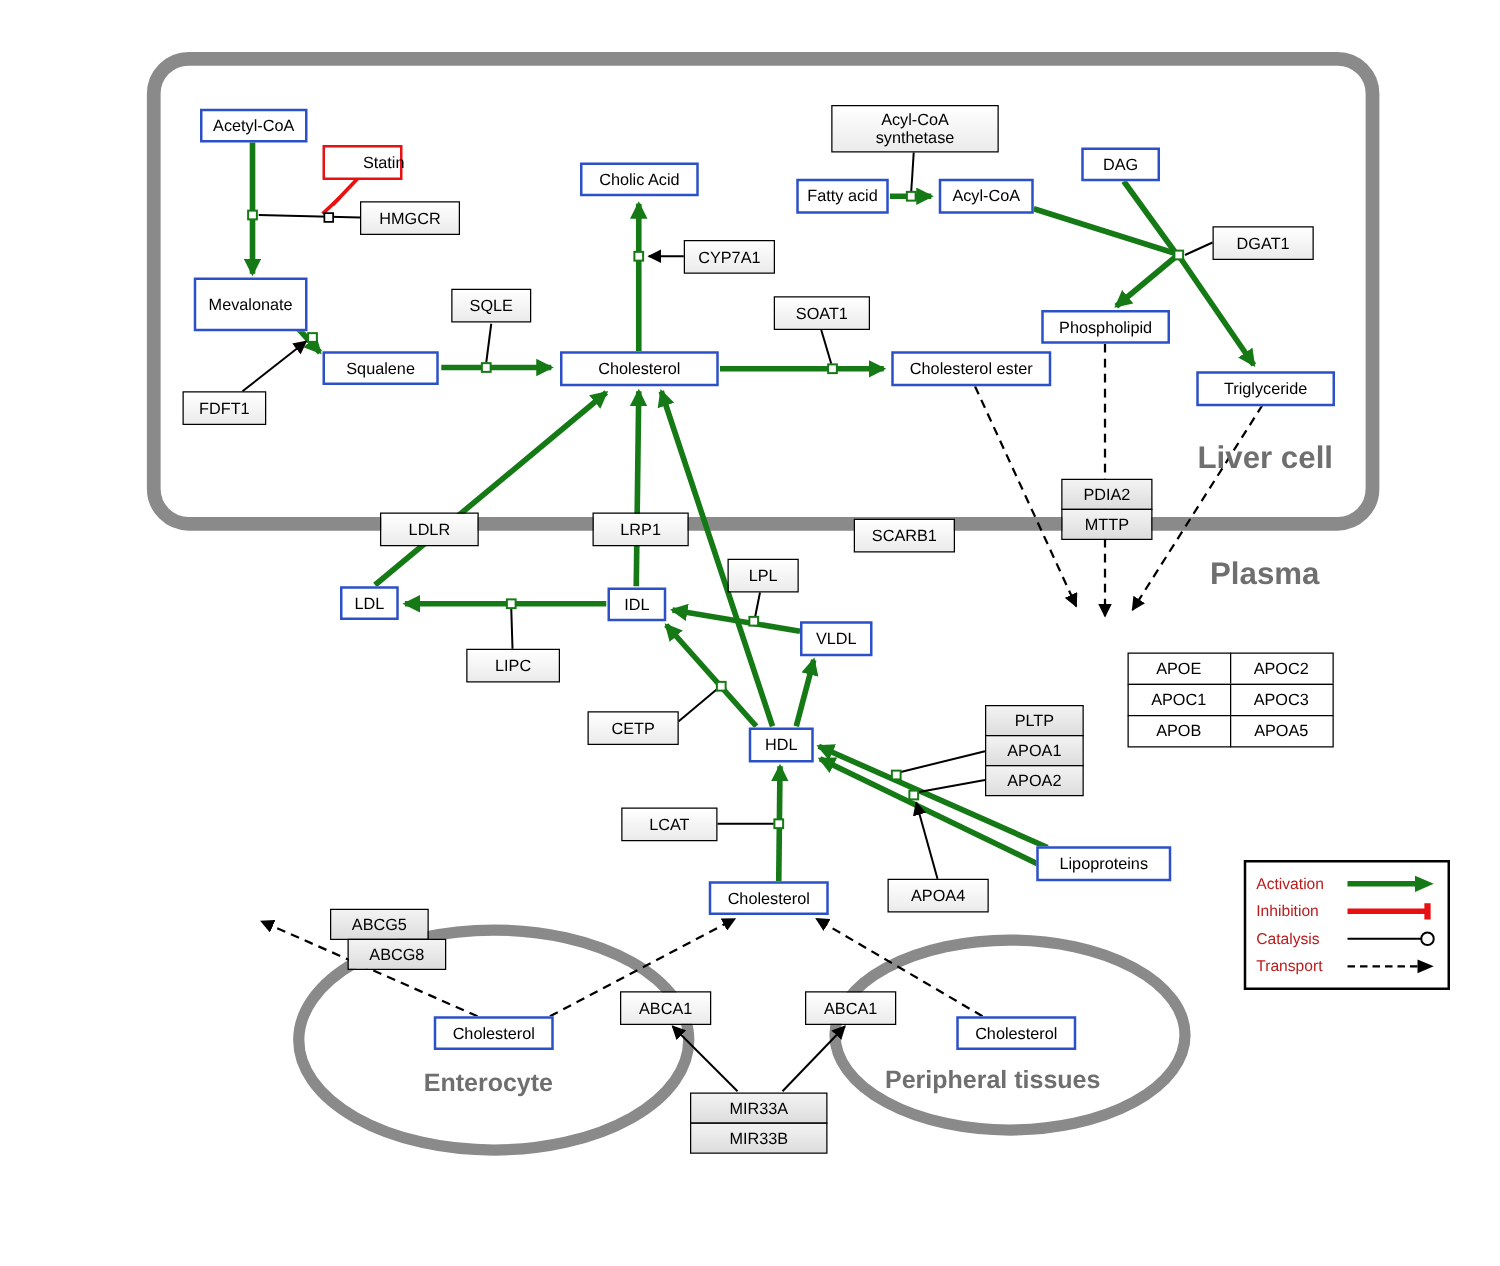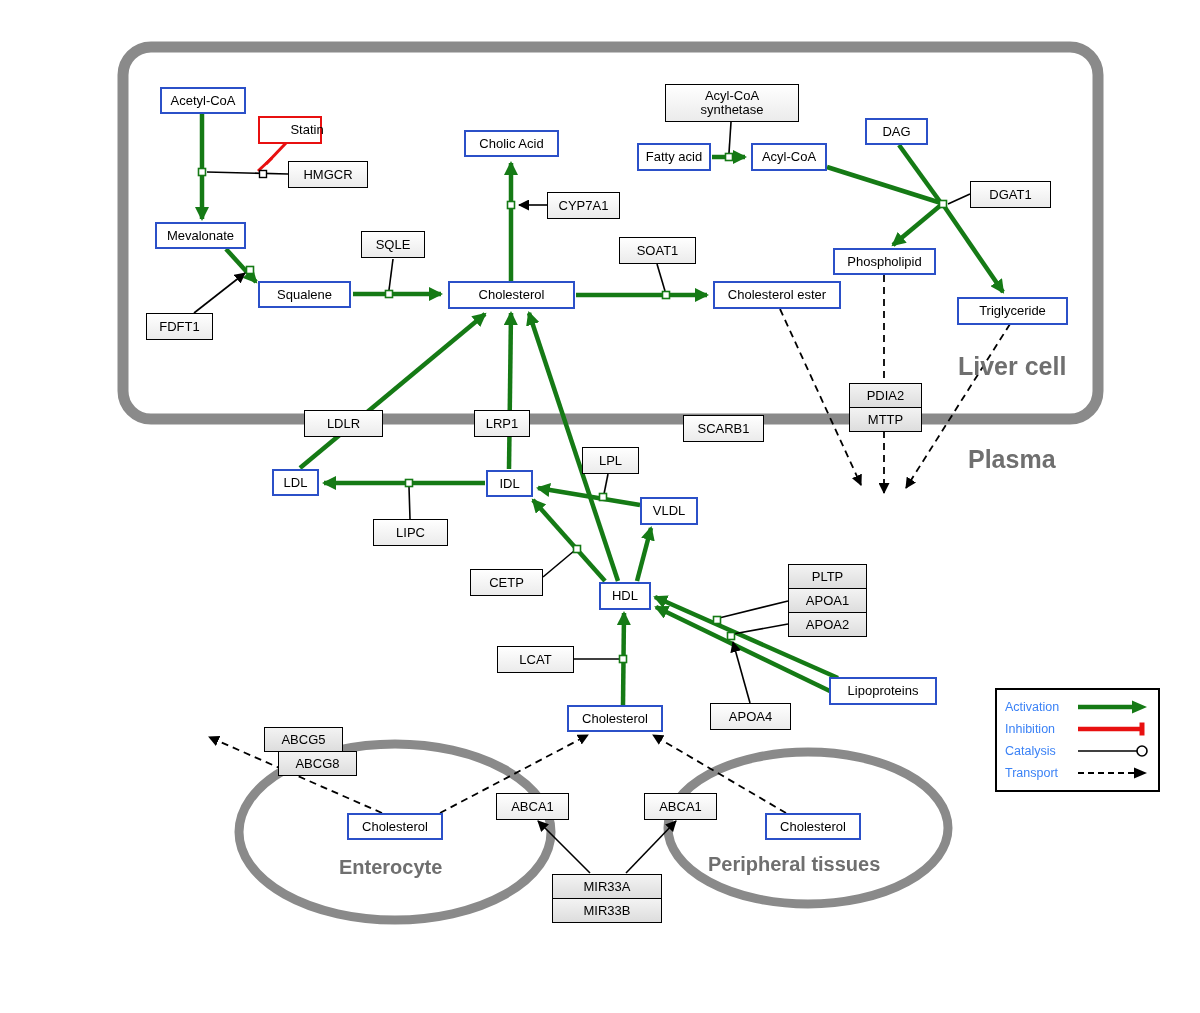--- a/index.html
+++ b/index.html
@@ -21,21 +21,21 @@
   .complex{background:linear-gradient(#f3f3f3,#dddddd);}
   .apo-table{position:absolute;left:902px;top:522px;display:grid;
              grid-template-columns:82px 82px;grid-auto-rows:25px;z-index:3;}
   .apo-cell{display:flex;align-items:center;justify-content:center;border:1px solid #000;
             margin:-0.5px;background:#fff;font-size:13px;}
   .region-label{position:absolute;font-weight:bold;color:#6f6f6f;z-index:2;white-space:nowrap;}
   .legend{position:absolute;left:995px;top:688px;width:165px;height:104px;border:2px solid #000;
           background:#fff;box-sizing:border-box;padding:7px 8px;z-index:3;
           display:flex;flex-direction:column;justify-content:space-between;}
   .legend-row{display:flex;align-items:center;justify-content:space-between;height:20px;}
-  .legend-label{font-size:12.5px;color:#3b82f6;}
+  .legend-label{font-size:12.5px;color:#b91c1c;}
 </style>
 </head>
 <body>
 
 <div class="canvas">
 
   <svg class="layer" width="1200" height="1013" viewBox="0 0 1200 1013">
     <defs>
       <marker id="mg" markerUnits="userSpaceOnUse" markerWidth="16" markerHeight="14" refX="12" refY="7" orient="auto">
         <path d="M0,0 L14,7 L0,14 Z" fill="#157a15"></path>
@@ -121,21 +121,21 @@
       <rect class="anchor" x="619.5" y="655.5" width="7" height="7"></rect>
       <rect class="anchor" x="713.5" y="616.5" width="7" height="7"></rect>
       <rect class="anchor" x="727.5" y="632.5" width="7" height="7"></rect>
       <rect class="anchor-b" x="259.5" y="170.5" width="7" height="7"></rect>
     </g>
   </svg>
 
   <div class="node metab" style="left:160px;top:87px;width:86px;height:27px">Acetyl-CoA</div>
   <div class="node inhibitor" style="left:258px;top:116px;width:64px;height:28px">Statin</div>
   <div class="node gene" style="left:288px;top:161px;width:80px;height:27px">HMGCR</div>
-  <div class="node metab" style="left:155px;top:222px;width:91px;height:27px">Mevalonate</div>
+  <div class="node metab" style="left:155px;top:222px;width:91px;height:43px">Mevalonate</div>
   <div class="node gene" style="left:146px;top:313px;width:67px;height:27px">FDFT1</div>
   <div class="node metab" style="left:258px;top:281px;width:93px;height:27px">Squalene</div>
   <div class="node gene" style="left:361px;top:231px;width:64px;height:27px">SQLE</div>
   <div class="node metab" style="left:448px;top:281px;width:127px;height:28px">Cholesterol</div>
   <div class="node metab" style="left:464px;top:130px;width:95px;height:27px">Cholic Acid</div>
   <div class="node gene" style="left:547px;top:192px;width:73px;height:27px">CYP7A1</div>
   <div class="node gene" style="left:619px;top:237px;width:77px;height:27px">SOAT1</div>
   <div class="node metab" style="left:713px;top:281px;width:128px;height:28px">Cholesterol ester</div>
 
   <div class="node gene" style="left:665px;top:84px;width:134px;height:38px">
@@ -147,34 +147,42 @@
   <div class="node metab" style="left:637px;top:143px;width:74px;height:28px">Fatty acid</div>
   <div class="node metab" style="left:751px;top:143px;width:76px;height:28px">Acyl-CoA</div>
   <div class="node metab" style="left:865px;top:118px;width:63px;height:27px">DAG</div>
   <div class="node gene" style="left:970px;top:181px;width:81px;height:27px">DGAT1</div>
   <div class="node metab" style="left:833px;top:248px;width:103px;height:27px">Phospholipid</div>
   <div class="node metab" style="left:957px;top:297px;width:111px;height:28px">Triglyceride</div>
   <div class="node complex" style="left:849px;top:383px;width:73px;height:25px">PDIA2</div>
   <div class="node complex" style="left:849px;top:407px;width:73px;height:25px">MTTP</div>
 
   <div class="node gene" style="left:304px;top:410px;width:79px;height:27px">LDLR</div>
-  <div class="node gene" style="left:474px;top:410px;width:56px;height:27px">LRP1</div>
+  <div class="node gene" style="left:474px;top:410px;width:77px;height:27px">LRP1</div>
   <div class="node gene" style="left:683px;top:415px;width:81px;height:27px">SCARB1</div>
 
   <div class="node metab" style="left:272px;top:469px;width:47px;height:27px">LDL</div>
   <div class="node metab" style="left:486px;top:470px;width:47px;height:27px">IDL</div>
   <div class="node gene" style="left:373px;top:519px;width:75px;height:27px">LIPC</div>
   <div class="node gene" style="left:582px;top:447px;width:57px;height:27px">LPL</div>
   <div class="node metab" style="left:640px;top:497px;width:58px;height:28px">VLDL</div>
   <div class="node gene" style="left:470px;top:569px;width:73px;height:27px">CETP</div>
   <div class="node metab" style="left:599px;top:582px;width:52px;height:28px">HDL</div>
   <div class="node complex" style="left:788px;top:564px;width:79px;height:25px">PLTP</div>
   <div class="node complex" style="left:788px;top:588px;width:79px;height:25px">APOA1</div>
   <div class="node complex" style="left:788px;top:612px;width:79px;height:25px">APOA2</div>
 
+  <div class="apo-table">
+    <div class="apo-cell">APOE</div>
+    <div class="apo-cell">APOC2</div>
+    <div class="apo-cell">APOC1</div>
+    <div class="apo-cell">APOC3</div>
+    <div class="apo-cell">APOB</div>
+    <div class="apo-cell">APOA5</div>
+  </div>
 
   <div class="node gene" style="left:497px;top:646px;width:77px;height:27px">LCAT</div>
   <div class="node gene" style="left:710px;top:703px;width:81px;height:27px">APOA4</div>
   <div class="node metab" style="left:829px;top:677px;width:108px;height:28px">Lipoproteins</div>
   <div class="node metab" style="left:567px;top:705px;width:96px;height:27px">Cholesterol</div>
 
   <div class="node complex" style="left:264px;top:727px;width:79px;height:25px">ABCG5</div>
   <div class="node complex" style="left:278px;top:751px;width:79px;height:25px">ABCG8</div>
   <div class="node metab" style="left:347px;top:813px;width:96px;height:27px">Cholesterol</div>
   <div class="node gene" style="left:496px;top:793px;width:73px;height:27px">ABCA1</div>

